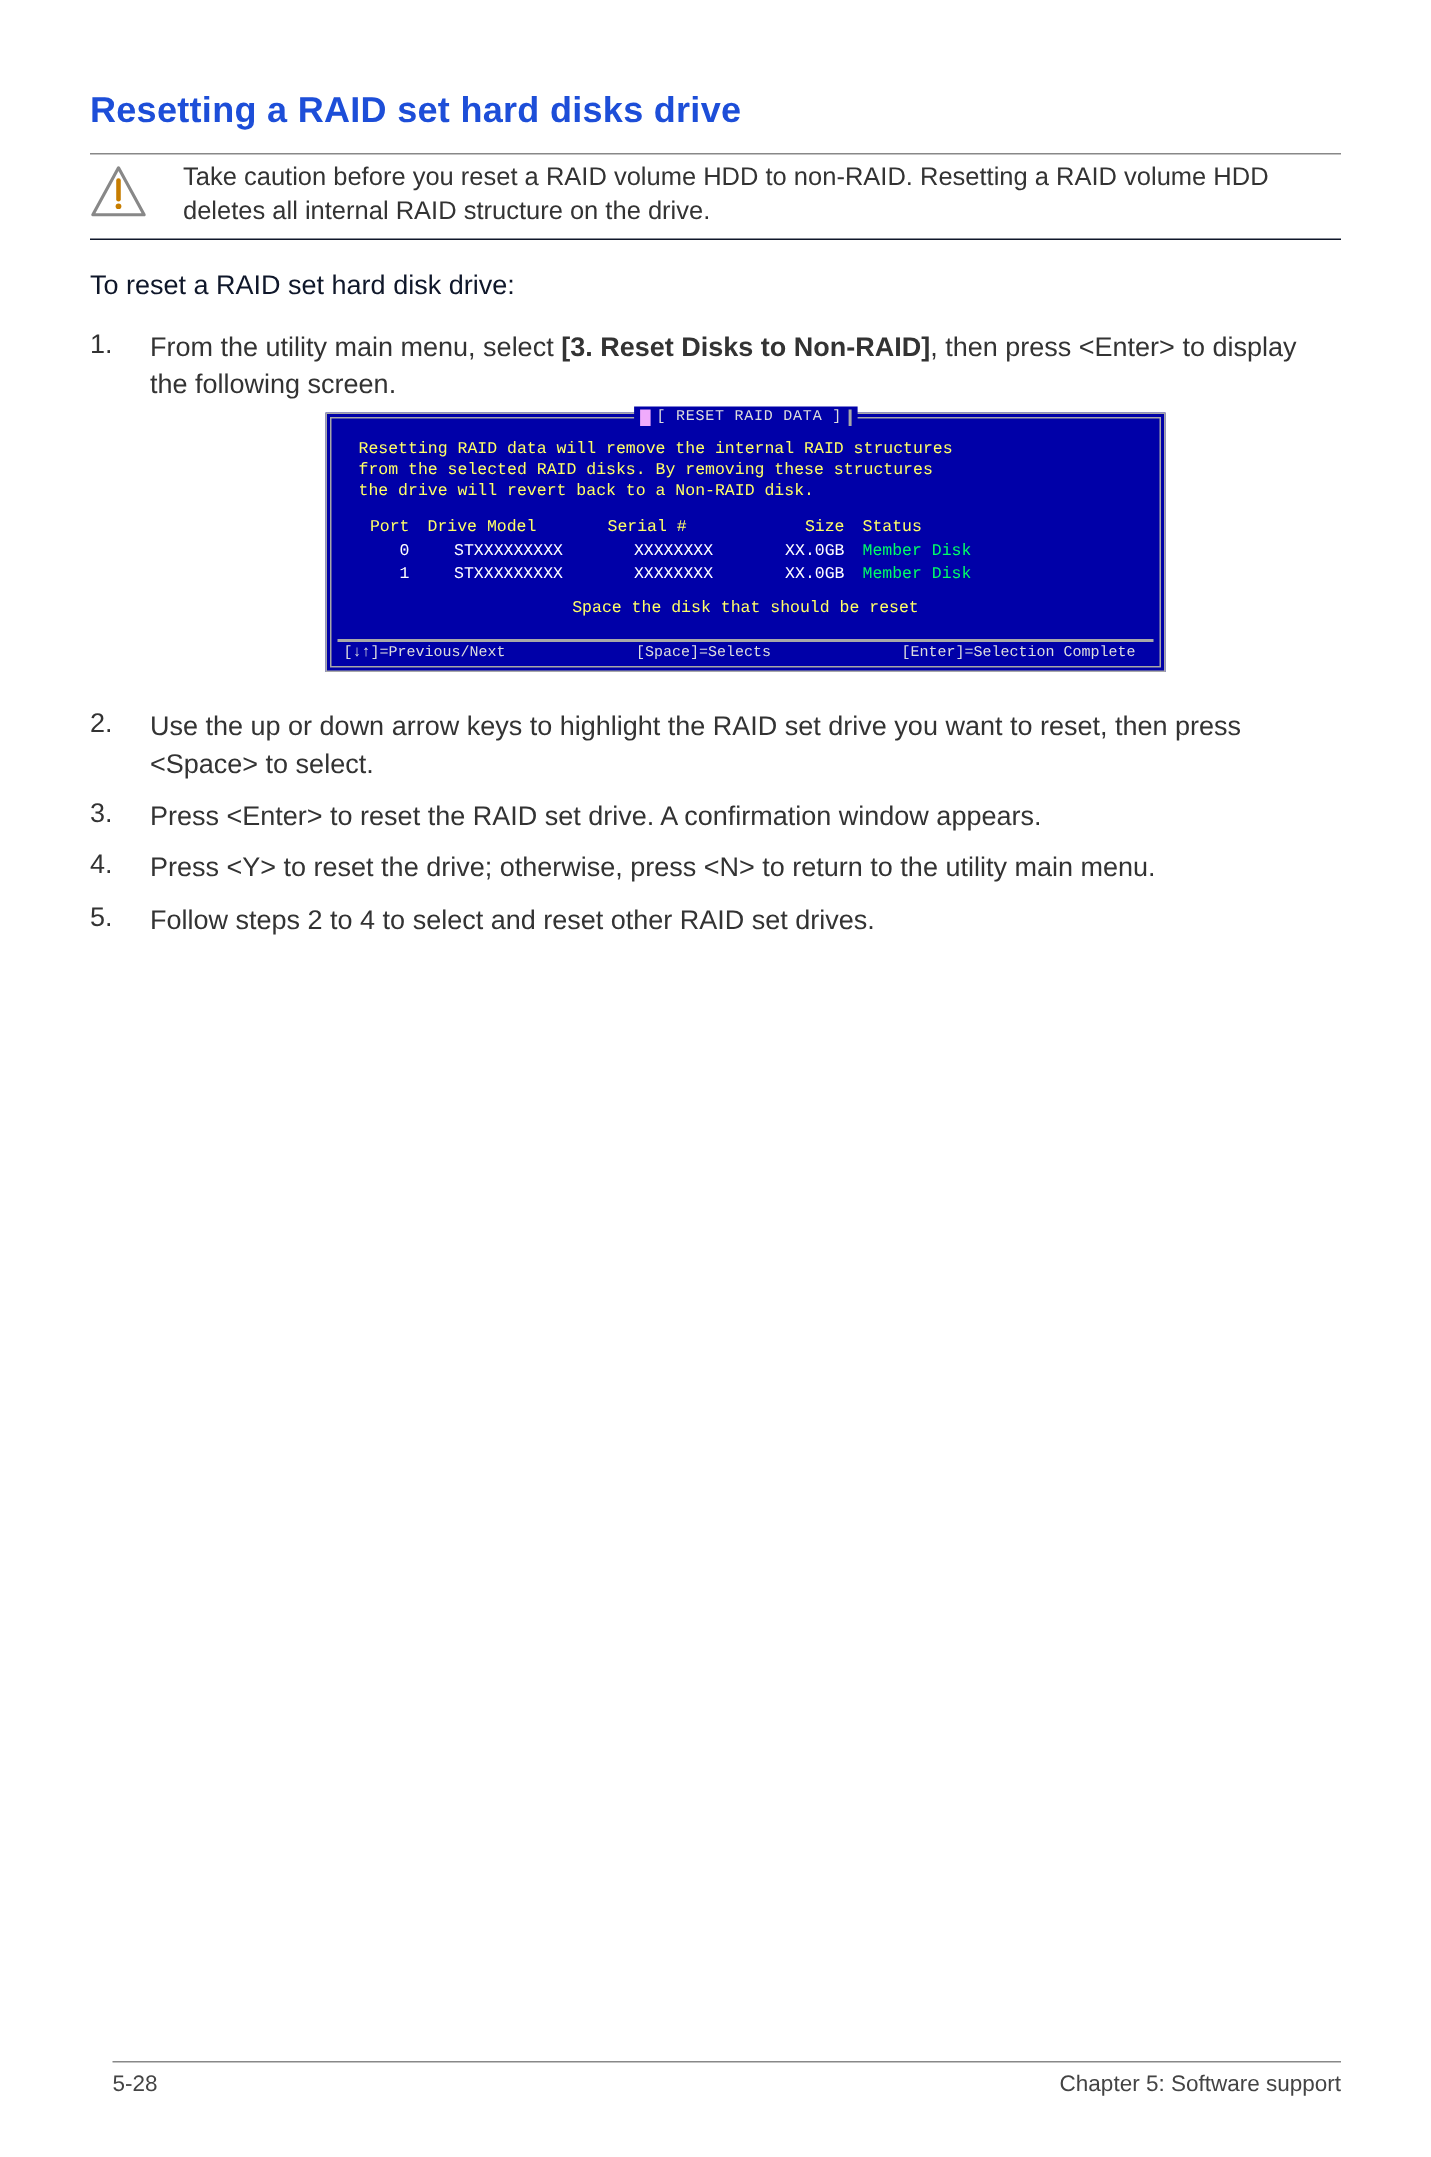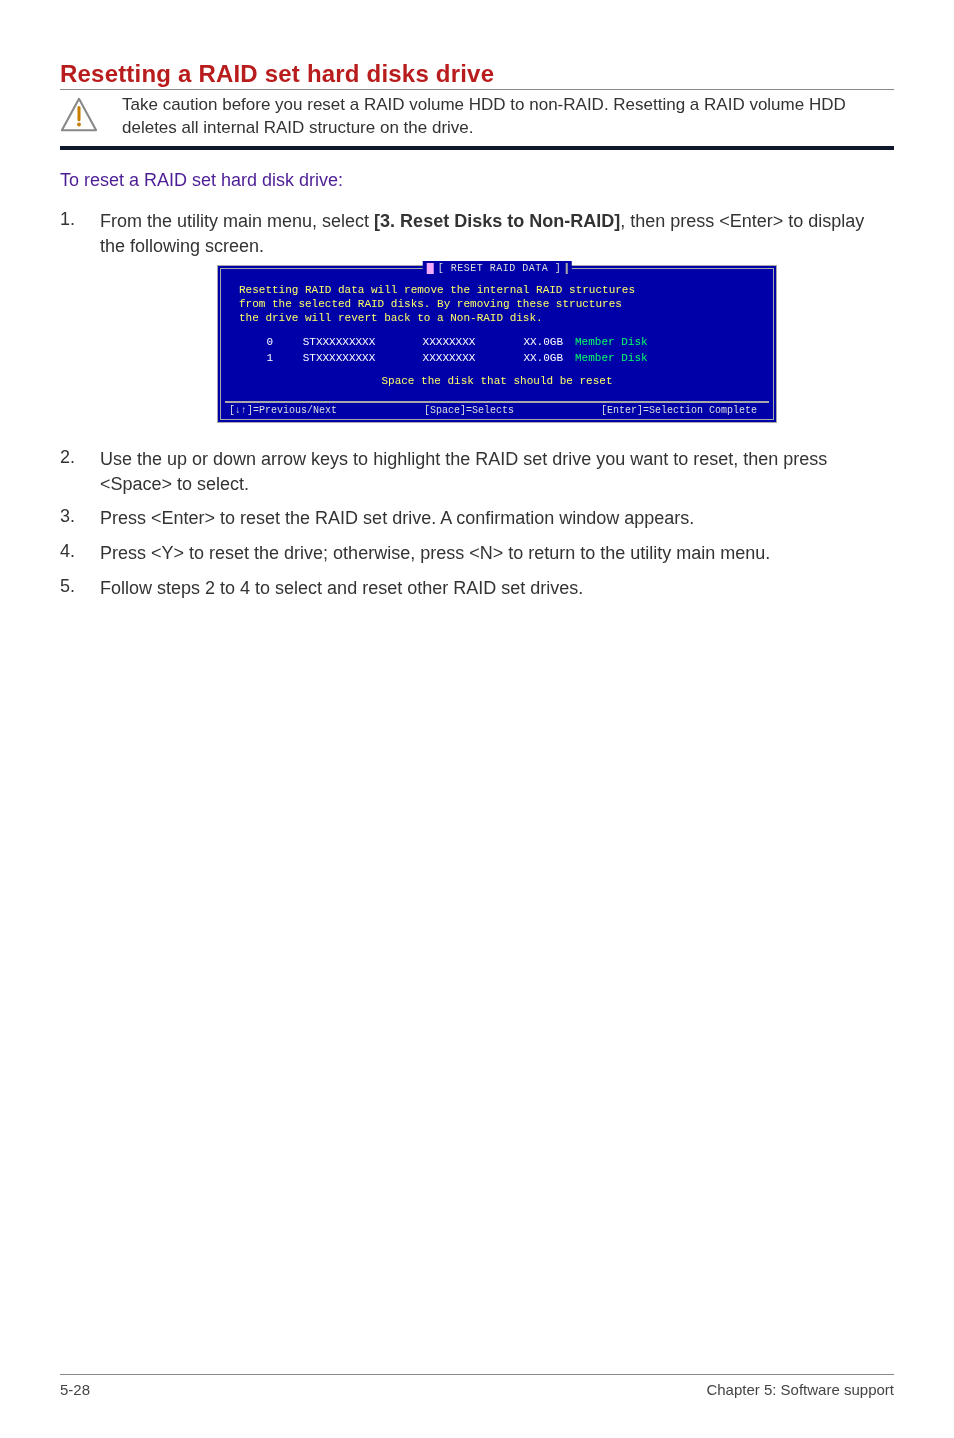--- a/index.html
+++ b/index.html
@@ -12,48 +12,48 @@
     height: 1438px;
     background: #ffffff;
     font-family: Arial, Helvetica, sans-serif;
     color: #333333;
     position: relative;
     padding: 60px 60px 40px 60px;
   }
   .heading {
     font-size: 24px;
     font-weight: bold;
-    color: #b91c1c;
-    margin-bottom: 1px;
+    color: #1d4ed8;
+    margin-bottom: 14px;
     letter-spacing: 0.2px;
   }
   .caution-box {
     display: flex;
     align-items: flex-start;
     border-top: 1px solid #888;
-    border-bottom: 4px solid #0f172a;
+    border-bottom: 1px solid #0f172a;
     margin-bottom: 20px;
     padding: 4px 0 6px 0;
     justify-content: center;
   }
   .caution-icon {
     width: 38px;
     height: 38px;
     margin-right: 24px;
     flex-shrink: 0;
     margin-top: 2px;
   }
   .caution-text {
     font-size: 17px;
     line-height: 1.35;
     color: #333;
   }
   .intro-text {
     font-size: 18px;
-    color: #4c1d95;
+    color: #0f172a;
     margin-bottom: 18px;
   }
   .step-list {
     list-style: none;
     counter-reset: step;
   }
   .step-item {
     display: flex;
     margin-bottom: 10px;
   }
@@ -152,21 +152,21 @@
     color: #dddddd;
     font-size: 10px;
     display: flex;
     justify-content: space-between;
     position: relative;
     gap: 24px;
   }
   .page-footer {
     position: absolute;
     bottom: 40px;
-    left: 60px;
+    left: 75px;
     right: 60px;
     border-top: 1px solid #888;
     padding-top: 6px;
     display: flex;
     justify-content: space-between;
     font-size: 15px;
     color: #444;
   }
 </style>
 </head>
@@ -199,20 +199,27 @@
           <div class="bios-titlebar">
             <span class="bios-titlebar-inner">[ RESET RAID DATA ]</span>
           </div>
           <div class="bios-body">
             <div class="bios-para">Resetting RAID data will remove the internal RAID structures
 from the selected RAID disks. By removing these structures
 the drive will revert back to a Non-RAID disk.</div>
 
             <table class="bios-table">
               <tbody>
+                  <tr>
+                <th class="col-port">Port</th>
+                <th class="col-model">Drive Model</th>
+                <th class="col-serial">Serial #</th>
+                <th class="col-size">Size</th>
+                <th class="col-status">Status</th>
+              </tr>
               <tr>
                 <td class="col-port bios-cell-white">0</td>
                 <td class="col-model bios-cell-white">STXXXXXXXXX</td>
                 <td class="col-serial bios-cell-white">XXXXXXXX</td>
                 <td class="col-size bios-cell-white">XX.0GB</td>
                 <td class="col-status bios-cell-green">Member Disk</td>
               </tr>
               <tr>
                 <td class="col-port bios-cell-white">1</td>
                 <td class="col-model bios-cell-white">STXXXXXXXXX</td>

